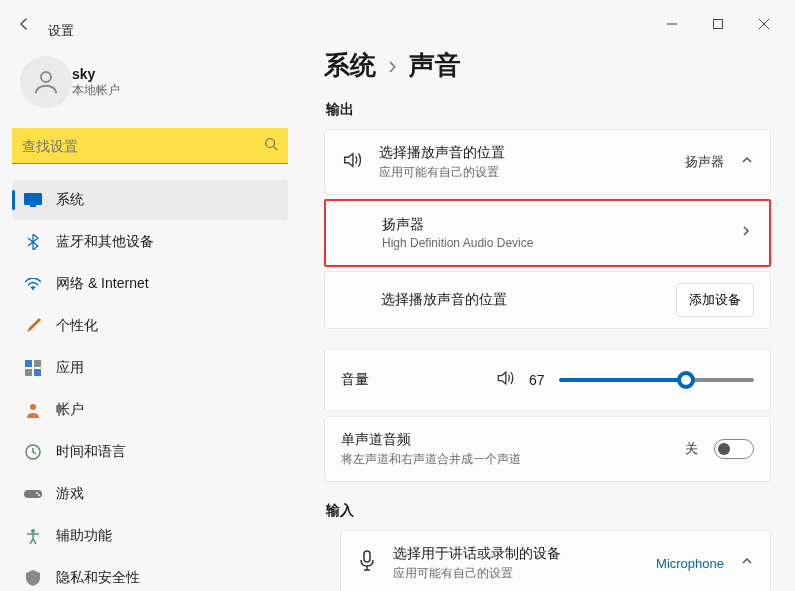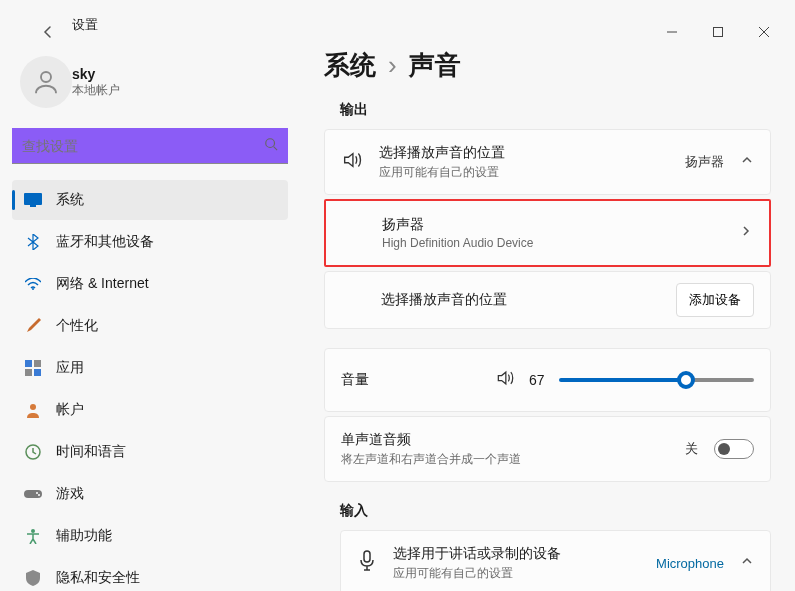--- a/index.html
+++ b/index.html
@@ -1,42 +1,42 @@
 <!DOCTYPE html>
 <html><head>
 <meta charset="utf-8">
 <style>
 * { box-sizing: border-box; margin: 0; padding: 0; font-family: "Segoe UI", "Microsoft YaHei", sans-serif; }
 body { background: #f7f7f7; width: 795px; height: 591px; overflow: hidden; color: #1a1a1a; }
-.titlebar { height: 40px; display: flex; align-items: flex-start; padding: 16px 8px; background: #f7f7f7; margin-left: 24px; }
+.titlebar { height: 40px; display: flex; align-items: flex-end; padding: 0 8px; background: #f7f7f7; }
 .back-btn { width: 32px; height: 32px; display: flex; align-items: center; justify-content: center; cursor: pointer; color:#555; }
 .titlebar-title { margin-left: 8px; font-size: 13px; }
 .win-controls { margin-left: auto; display: flex; }
 .win-btn { width: 46px; height: 32px; display: flex; align-items: center; justify-content: center; cursor: pointer; color:#444; }
 .container { display: flex; height: calc(591px - 40px); }
 .sidebar { width: 300px; padding: 8px 12px 8px 12px; display:flex; flex-direction:column; overflow:hidden; }
 .user-row { display:flex; align-items:center; padding: 8px 8px 16px 8px; gap: 0; }
 .avatar { width: 52px; height: 52px; border-radius: 50%; background: #eaeaea; display:flex; align-items:center; justify-content:center; color:#7a7a7a; }
 .user-name { font-size: 14px; font-weight:600; }
 .user-sub { font-size: 12px; color: #666; }
 .search-wrap { position:relative; margin: 4px 0 16px 0; }
-.search-input { width: 100%; height: 36px; padding: 0 36px 0 10px; font-size: 14px; background:#8b5cf6; border:none; border-bottom:1px solid #8a8a8a; outline:none; }
+.search-input { width: 100%; height: 36px; padding: 0 36px 0 10px; font-size: 14px; background:#fde047; border:none; border-bottom:1px solid #8a8a8a; outline:none; }
 .search-icon { position:absolute; right:10px; top:50%; transform:translateY(-50%); color:#666; }
 .nav { display:flex; flex-direction:column; gap:2px; }
 .nav-item { display:flex; align-items:center; height:40px; padding:0 12px; border-radius:4px; cursor:pointer; position:relative; gap:14px; font-size:14px; }
 .nav-item.active { background:#eaeaea; }
 .nav-item.active::before { content:""; position:absolute; left:0; top:10px; bottom:10px; width:3px; background:#0067c0; border-radius:2px; }
 .nav-icon { width:18px; height:18px; display:flex; align-items:center; justify-content:center; }
 .main { flex:1; padding: 8px 24px 0 24px; overflow-y:auto; }
 .main::-webkit-scrollbar { width:4px; }
 .main::-webkit-scrollbar-thumb { background:#c4c4c4; border-radius:2px; }
 .breadcrumb { display:flex; align-items:center; gap:12px; font-size:26px; font-weight:600; margin-bottom: 18px; }
 .crumb-link { cursor:pointer; }
 .crumb-sep { color:#888; font-weight:400; }
-.section-title { font-size:14px; font-weight:600; margin: 6px 0 10px 16px; }
+.section-title { font-size:14px; font-weight:600; margin: 6px 0 10px 2px; }
 .card { background:#fcfcfc; border:1px solid #e8e8e8; border-radius:4px; margin-bottom:4px; }
 .row { display:flex; align-items:center; min-height:64px; padding:10px 16px; gap:16px; }
 .row-main { flex:1; }
 .row-title { font-size:14px; }
 .row-sub { font-size:12px; color:#6a6a6a; margin-top:2px; }
 .row-value { font-size:13px; color:#333; }
 .chev { color:#555; }
 .add-btn { height:34px; padding:0 12px; background:#fff; border:1px solid #dcdcdc; border-radius:4px; cursor:pointer; font-size:13px; }
 .highlight { border:2px solid #e33; border-radius:2px; }
 .vol-row { display:flex; align-items:center; min-height:64px; padding:10px 16px; gap:14px; background:#fcfcfc; border:1px solid #e8e8e8; border-radius:4px; margin-bottom:4px;margin-top:19px; }

